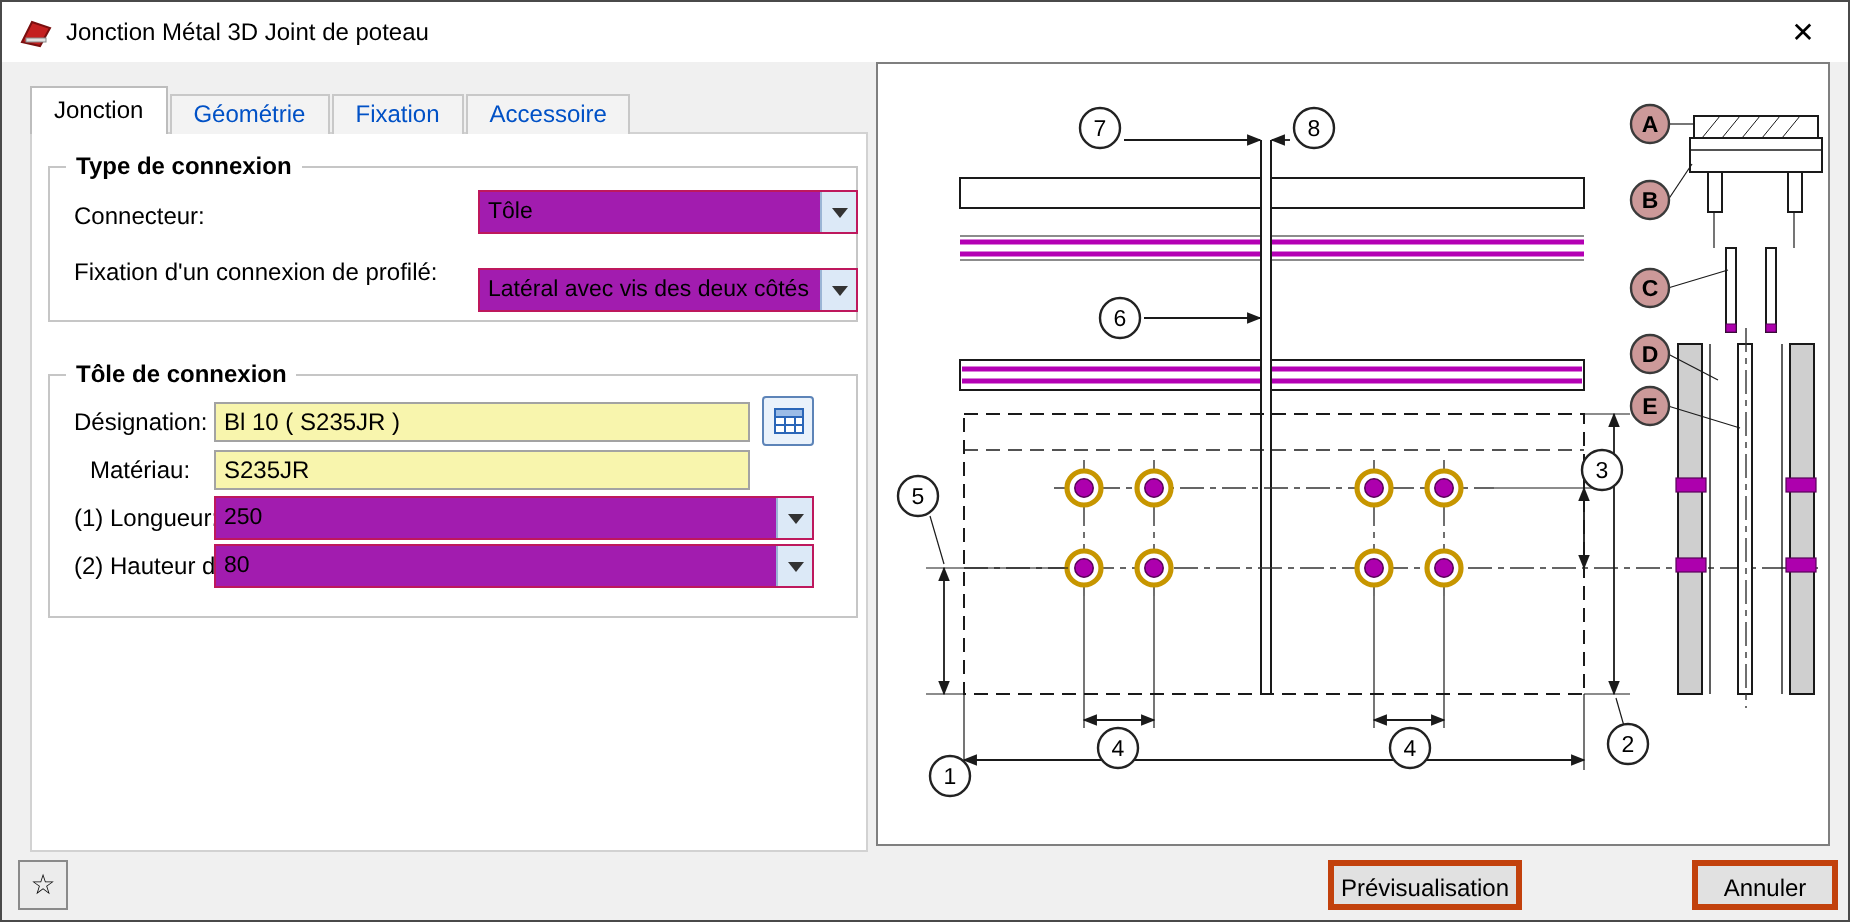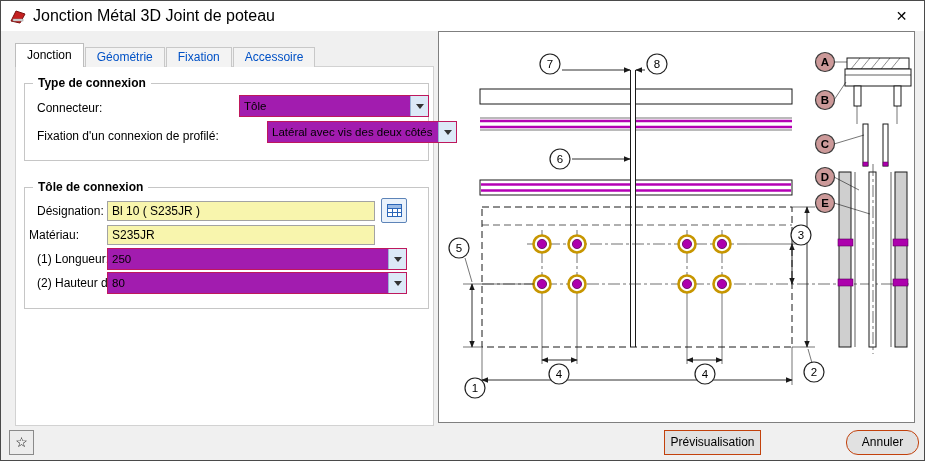--- a/index.html
+++ b/index.html
@@ -1,21 +1,21 @@
 <!DOCTYPE html>
 <html><head>
 <meta charset="utf-8">
 <style>
   html,body { margin:0; padding:0; background:#d8d8d8; font-family:"Liberation Sans", sans-serif; font-size:12px; color:#000; }
   .window { position:relative; width:925px; height:461px; background:#f0f0f0; border:1px solid #4a4a4a; box-sizing:border-box; overflow:hidden; }
 
   
   .titlebar { position:absolute; left:0; top:0; right:0; height:30px; background:#ffffff; }
   .app-icon { position:absolute; left:9px; top:7px; width:16px; height:16px; }
-  .window-title { position:absolute; left:32px; top:0; height:30px; line-height:30px; font-size:16px; }
+  .window-title { position:absolute; left:32px; top:0; height:30px; line-height:30px; font-size:12px; }
   .close-btn { position:absolute; right:0; top:0; width:45px; height:30px; text-align:center; line-height:30px; font-size:14px; cursor:default; }
 
   
   .tabstrip { position:absolute; left:14px; top:43px; height:23px; display:flex; align-items:flex-end; z-index:3; }
   .tab { padding:0 11px; border:1px solid #c8c8c8; border-bottom:none; background:#f3f3f3; color:#0051c6; height:19px; line-height:19px; margin-right:1px; cursor:default; }
   .tab.active { background:#ffffff; color:#000; height:23px; line-height:22px; border-color:#bdbdbd; position:relative; z-index:4; }
 
   .tabpage { position:absolute; left:14px; top:65px; width:419px; height:360px; background:#ffffff; border:1px solid #d2d2d2; box-sizing:border-box; z-index:2; }
 
   .groupbox { position:absolute; border:1px solid #c6c6c6; box-sizing:border-box; }
@@ -26,21 +26,21 @@
   .combo .val { flex:1; padding:0 4px; line-height:20px; overflow:hidden; white-space:nowrap; font-size:11.5px; }
   .combo .arrow-btn { width:17px; background:#dce9f7; border-left:1px solid #9ab5d5; display:flex; align-items:center; justify-content:center; }
   .tri { width:0; height:0; border-left:4px solid transparent; border-right:4px solid transparent; border-top:5px solid #333; }
 
   .yellowfield { position:absolute; background:#f8f5ad; border:1px solid #a3a3a3; box-sizing:border-box; height:20px; line-height:18px; padding:0 4px; overflow:hidden; white-space:nowrap; }
 
   .icon-btn { position:absolute; width:26px; height:25px; border:1px solid #5d84b8; background:#eaf2fb; box-sizing:border-box; display:flex; align-items:center; justify-content:center; border-radius:2px; cursor:default; }
 
   .preview { position:absolute; left:437px; top:30px; width:477px; height:392px; background:#ffffff; border:1px solid #7f7f7f; box-sizing:border-box; }
 
-  .btn { position:absolute; height:25px; background:#e1e1e1; border:1px solid #c2410c; box-sizing:border-box; text-align:center; line-height:23px; cursor:default; }
+  .btn { position:absolute; height:25px; background:#e1e1e1; border:3px solid #c2410c; box-sizing:border-box; text-align:center; line-height:23px; cursor:default; }
   .btn.default { border-color:#2d7ac0; }
   .fav-btn { position:absolute; left:8px; top:429px; width:25px; height:25px; border:1px solid #8a8a8a; background:#ececec; box-sizing:border-box; text-align:center; line-height:22px; font-size:14px; cursor:default; }
 </style>
 </head>
 <body>
 
 <div class="window">
 
   <div class="titlebar">
     <svg class="app-icon" viewBox="0 0 16 16">
@@ -65,21 +65,21 @@
     <div class="groupbox" style="left:8px; top:16px; width:405px; height:78px;">
       <span class="group-title">Type de connexion</span>
       <span class="lbl" style="left:12px; top:14px;">Connecteur:</span>
       <div class="combo" style="left:214px; top:11px; width:190px;">
         <span class="val">Tôle</span>
         <span class="arrow-btn">
             <span class="tri"></span>
           </span>
       </div>
       <span class="lbl" style="left:12px; top:42px;">Fixation d'un connexion de profilé:</span>
-      <div class="combo" style="left:214px; top:37px; width:190px;margin-left:28px;">
+      <div class="combo" style="left:214px; top:50px; width:190px;">
         <span class="val">Latéral avec vis des deux côtés</span>
         <span class="arrow-btn">
             <span class="tri"></span>
           </span>
       </div>
     </div>
 
     <div class="groupbox" style="left:8px; top:108px; width:405px; height:122px;margin-top:12px;">
       <span class="group-title">Tôle de connexion</span>
 
@@ -89,21 +89,21 @@
         <svg width="15" height="13" viewBox="0 0 15 13">
           <rect x="0.5" y="0.5" width="14" height="12" fill="#fff" stroke="#2b66b8"></rect>
           <line x1="0.5" y1="4.5" x2="14.5" y2="4.5" stroke="#2b66b8"></line>
           <line x1="0.5" y1="8.5" x2="14.5" y2="8.5" stroke="#2b66b8"></line>
           <line x1="5.5" y1="0.5" x2="5.5" y2="12.5" stroke="#2b66b8"></line>
           <line x1="10.5" y1="0.5" x2="10.5" y2="12.5" stroke="#2b66b8"></line>
           <rect x="0.5" y="0.5" width="14" height="4" fill="#9cbce6" stroke="#2b66b8"></rect>
         </svg>
       </div>
 
-      <span class="lbl" style="left:4px; top:37px;text-align:right;">Matériau:</span>
+      <span class="lbl" style="left:20px; top:37px;text-align:right;">Matériau:</span>
       <div class="yellowfield" style="left:82px; top:37px; width:268px;">S235JR</div>
 
       <span class="lbl" style="left:12px; top:61px;">(1)  Longueur:</span>
       <div class="combo" style="left:82px; top:60px; width:300px;">
         <span class="val">250</span>
         <span class="arrow-btn">
             <span class="tri"></span>
           </span>
       </div>
 
@@ -332,15 +332,15 @@
             <text x="386" y="175">E</text>
           </g>
       </g>
     </svg>
   </div>
 
   <div class="fav-btn">
     <span>☆</span>
   </div>
   <div class="btn" style="left:663px; top:429px; width:97px;">Prévisualisation</div>
-  <div class="btn" style="left:845px; top:429px; width:73px;border-radius:12px;">Annuler</div>
+  <div class="btn" style="left:845px; top:429px; width:73px;">Annuler</div>
 
 </div>
 
 </body></html>

